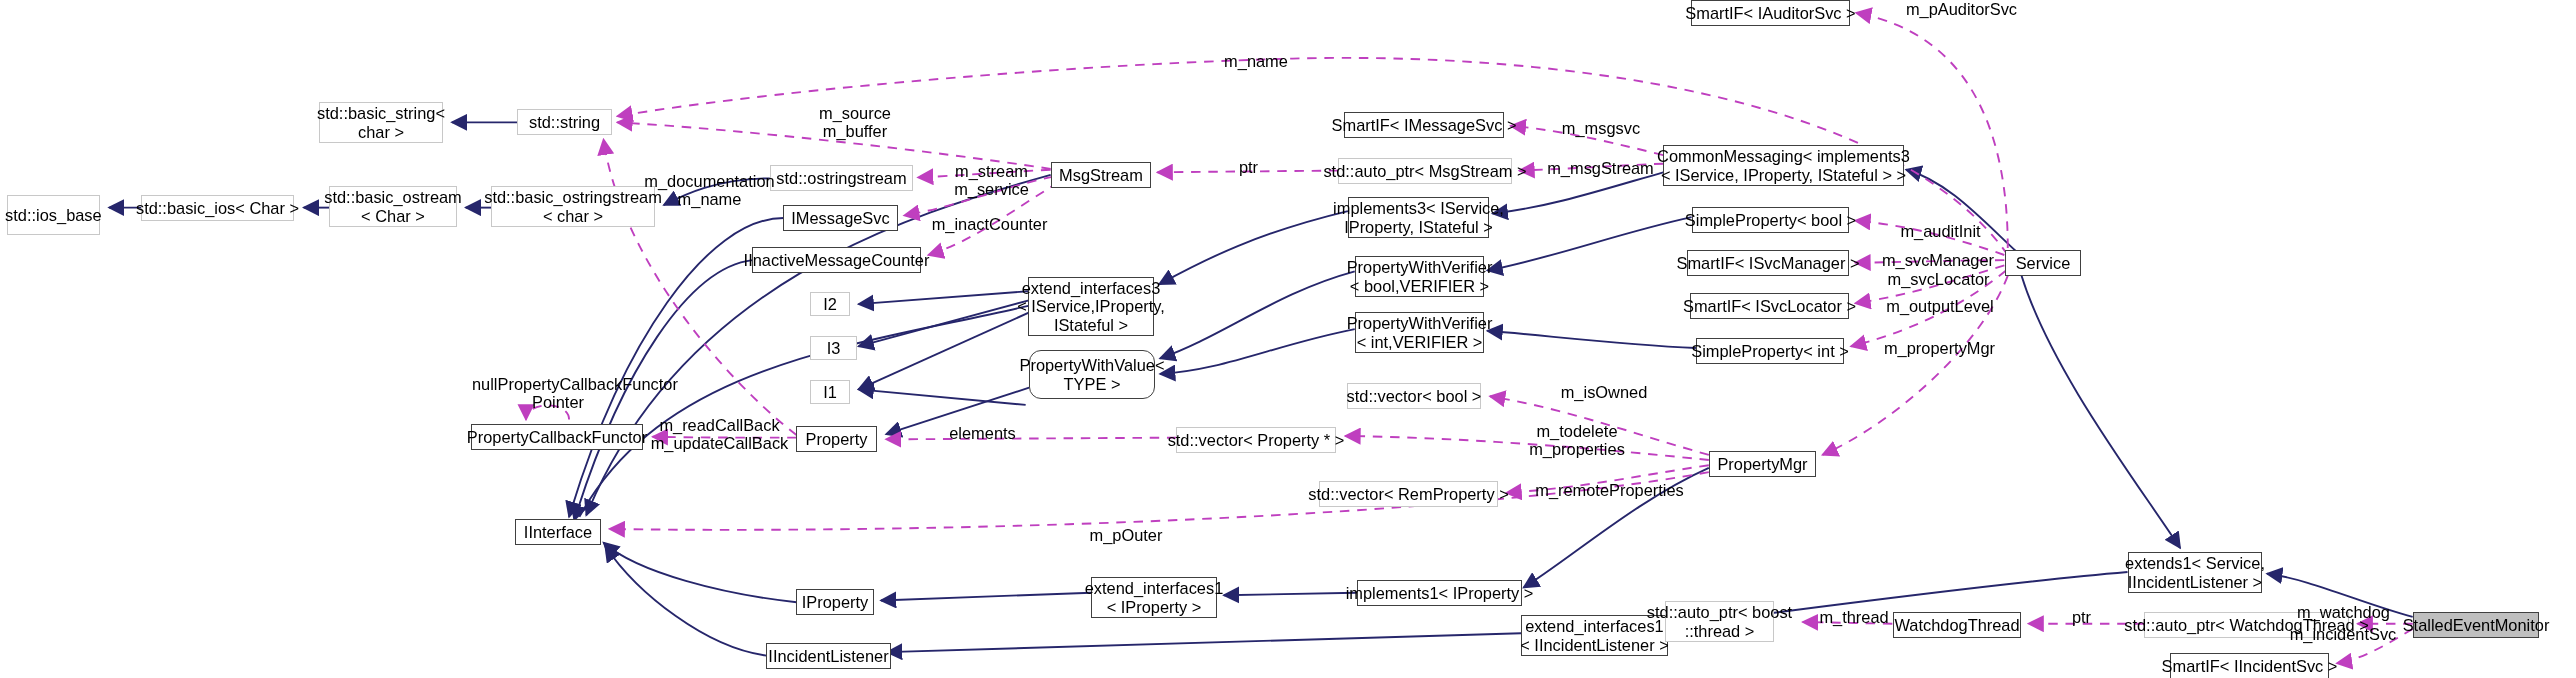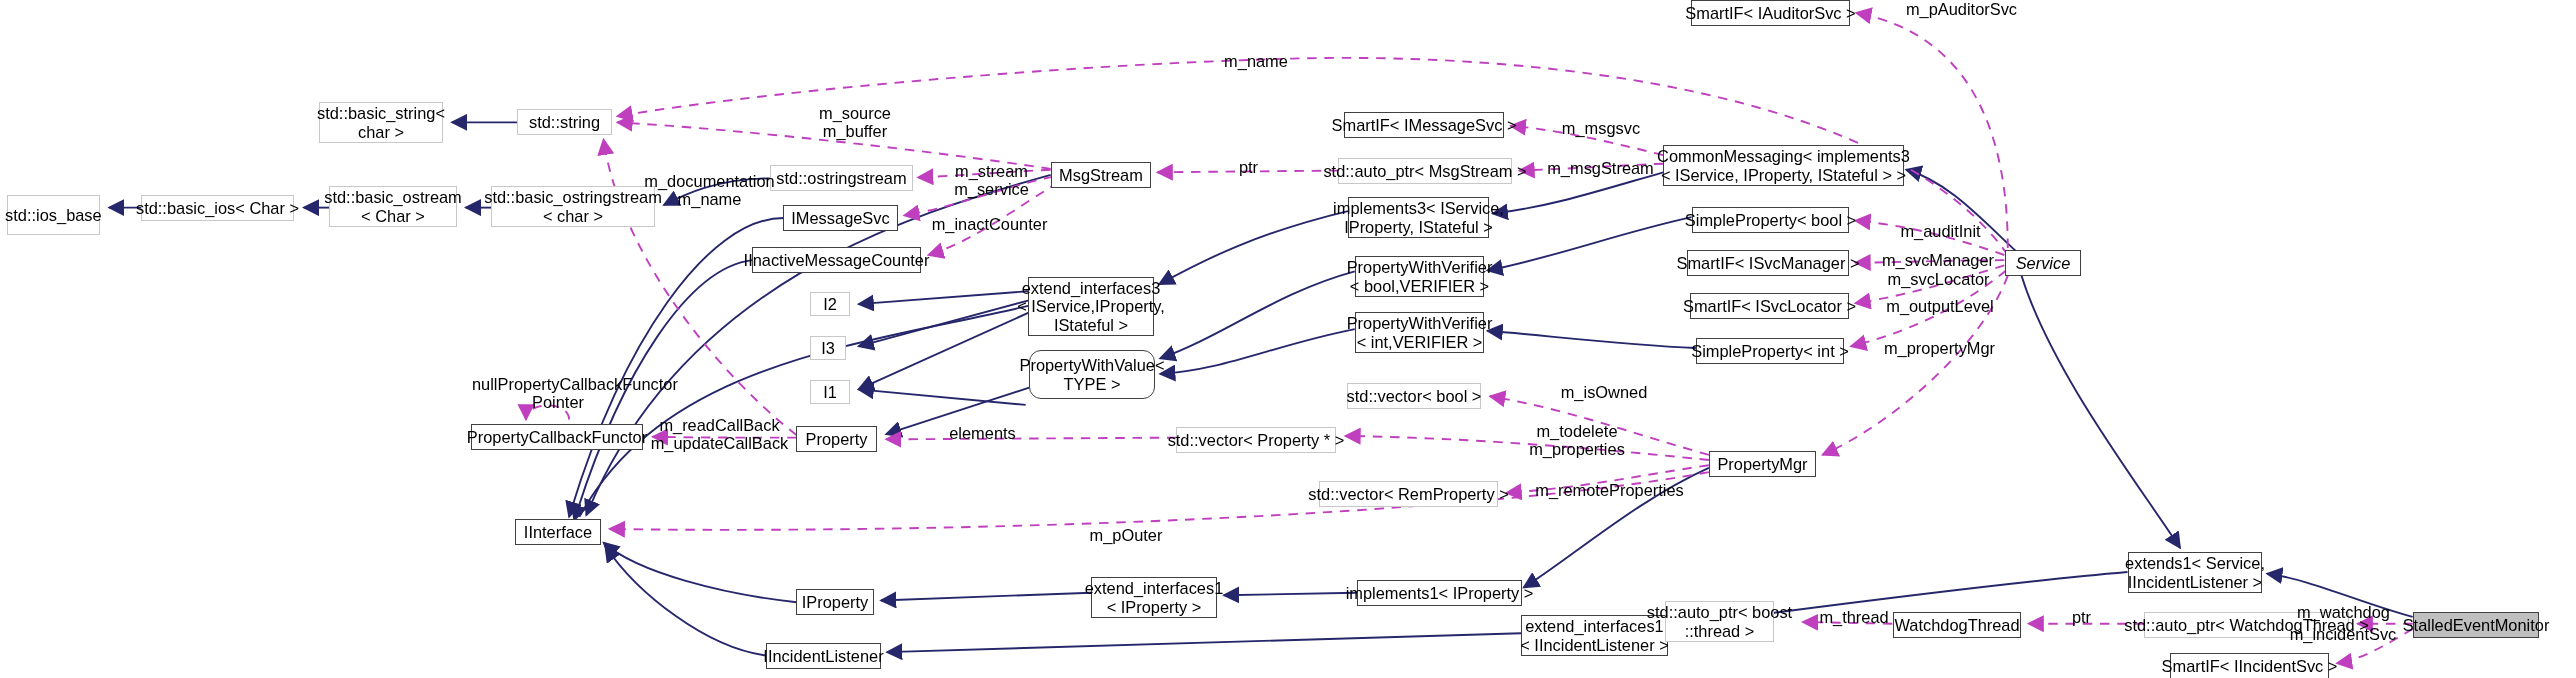--- a/index.html
+++ b/index.html
@@ -159,25 +159,25 @@
 &lt; Char &gt;</div>
       <div class="node ext" style="left: 491px; top: 186px; width: 164px; height: 41px;">std::basic_ostringstream
 &lt; char &gt;</div>
       <div class="node ext" style="left: 319px; top: 102px; width: 124px; height: 41px;">std::basic_string&lt;
 char &gt;</div>
       <div class="node ext" style="left: 517px; top: 109px; width: 95px; height: 26px;">std::string</div>
       <div class="node ext" style="left: 770px; top: 165px; width: 143px; height: 26px;">std::ostringstream</div>
       <div class="node cls" style="left: 783px; top: 205px; width: 115px; height: 26px;">IMessageSvc</div>
       <div class="node cls" style="left: 752px; top: 247px; width: 169px; height: 26px;">IInactiveMessageCounter</div>
       <div class="node ext" style="left: 810px; top: 292px; width: 40px; height: 24px;">I2</div>
-      <div class="node ext" style="left: 810px; top: 336px; width: 36px; height: 24px;">I3</div>
+      <div class="node ext" style="left: 810px; top: 336px; width: 47px; height: 24px;">I3</div>
       <div class="node ext" style="left: 810px; top: 380px; width: 40px; height: 24px;">I1</div>
       <div class="node cls" style="left: 796px; top: 426px; width: 81px; height: 26px;">Property</div>
       <div class="node cls" style="left: 796px; top: 589px; width: 78px; height: 26px;">IProperty</div>
-      <div class="node cls" style="left: 766px; top: 643px; width: 115px; height: 26px;">IIncidentListener</div>
+      <div class="node cls" style="left: 766px; top: 643px; width: 125px; height: 26px;">IIncidentListener</div>
       <div class="node cls" style="left: 515px; top: 519px; width: 86px; height: 26px;">IInterface</div>
       <div class="node cls" style="left: 471px; top: 424px; width: 172px; height: 26px;">PropertyCallbackFunctor</div>
       <div class="node cls" style="left: 1051px; top: 162px; width: 100px; height: 26px;">MsgStream</div>
       <div class="node cls" style="left: 1028px; top: 277px; width: 126px; height: 59px;">extend_interfaces3
 &lt; IService,IProperty,
 IStateful &gt;</div>
       <div class="node cls" style="left: 1029px; top: 350px; width: 126px; height: 49px; border-radius: 12px;">PropertyWithValue&lt;
 TYPE &gt;</div>
       <div class="node cls" style="left: 1091px; top: 577px; width: 126px; height: 41px;">extend_interfaces1
 &lt; IProperty &gt;</div>
@@ -196,21 +196,21 @@
       <div class="node cls" style="left: 1521px; top: 615px; width: 147px; height: 41px;">extend_interfaces1
 &lt; IIncidentListener &gt;</div>
       <div class="node cls" style="left: 1663px; top: 145px; width: 241px; height: 41px;">CommonMessaging&lt; implements3
 &lt; IService, IProperty, IStateful &gt; &gt;</div>
       <div class="node cls" style="left: 1691px; top: 0px; width: 159px; height: 26px;">SmartIF&lt; IAuditorSvc &gt;</div>
       <div class="node cls" style="left: 1692px; top: 207px; width: 157px; height: 26px;">SimpleProperty&lt; bool &gt;</div>
       <div class="node cls" style="left: 1687px; top: 250px; width: 162px; height: 26px;">SmartIF&lt; ISvcManager &gt;</div>
       <div class="node cls" style="left: 1690px; top: 293px; width: 159px; height: 26px;">SmartIF&lt; ISvcLocator &gt;</div>
       <div class="node cls" style="left: 1696px; top: 338px; width: 148px; height: 26px;">SimpleProperty&lt; int &gt;</div>
       <div class="node cls" style="left: 1709px; top: 451px; width: 107px; height: 26px;">PropertyMgr</div>
-      <div class="node cls" style="left: 2005px; top: 250px; width: 76px; height: 26px; font-style: italic;">Service</div>
+      <div class="node cls" style="left: 2005px; top: 250px; width: 76px; height: 26px;">Service</div>
       <div class="node ext" style="left: 1665px; top: 601px; width: 109px; height: 41px;">std::auto_ptr&lt; boost
 ::thread &gt;</div>
       <div class="node cls" style="left: 1893px; top: 612px; width: 128px; height: 26px;">WatchdogThread</div>
       <div class="node ext" style="left: 2144px; top: 612px; width: 205px; height: 26px;">std::auto_ptr&lt; WatchdogThread &gt;</div>
       <div class="node cls" style="left: 2170px; top: 653px; width: 159px; height: 26px;">SmartIF&lt; IIncidentSvc &gt;</div>
       <div class="node cls" style="left: 2128px; top: 552px; width: 134px; height: 41px;">extends1&lt; Service,
 IIncidentListener &gt;</div>
       <div class="node cur" style="left: 2413px; top: 612px; width: 126px; height: 26px;">StalledEventMonitor</div>
     </div>
   <div id="labels-layer">

